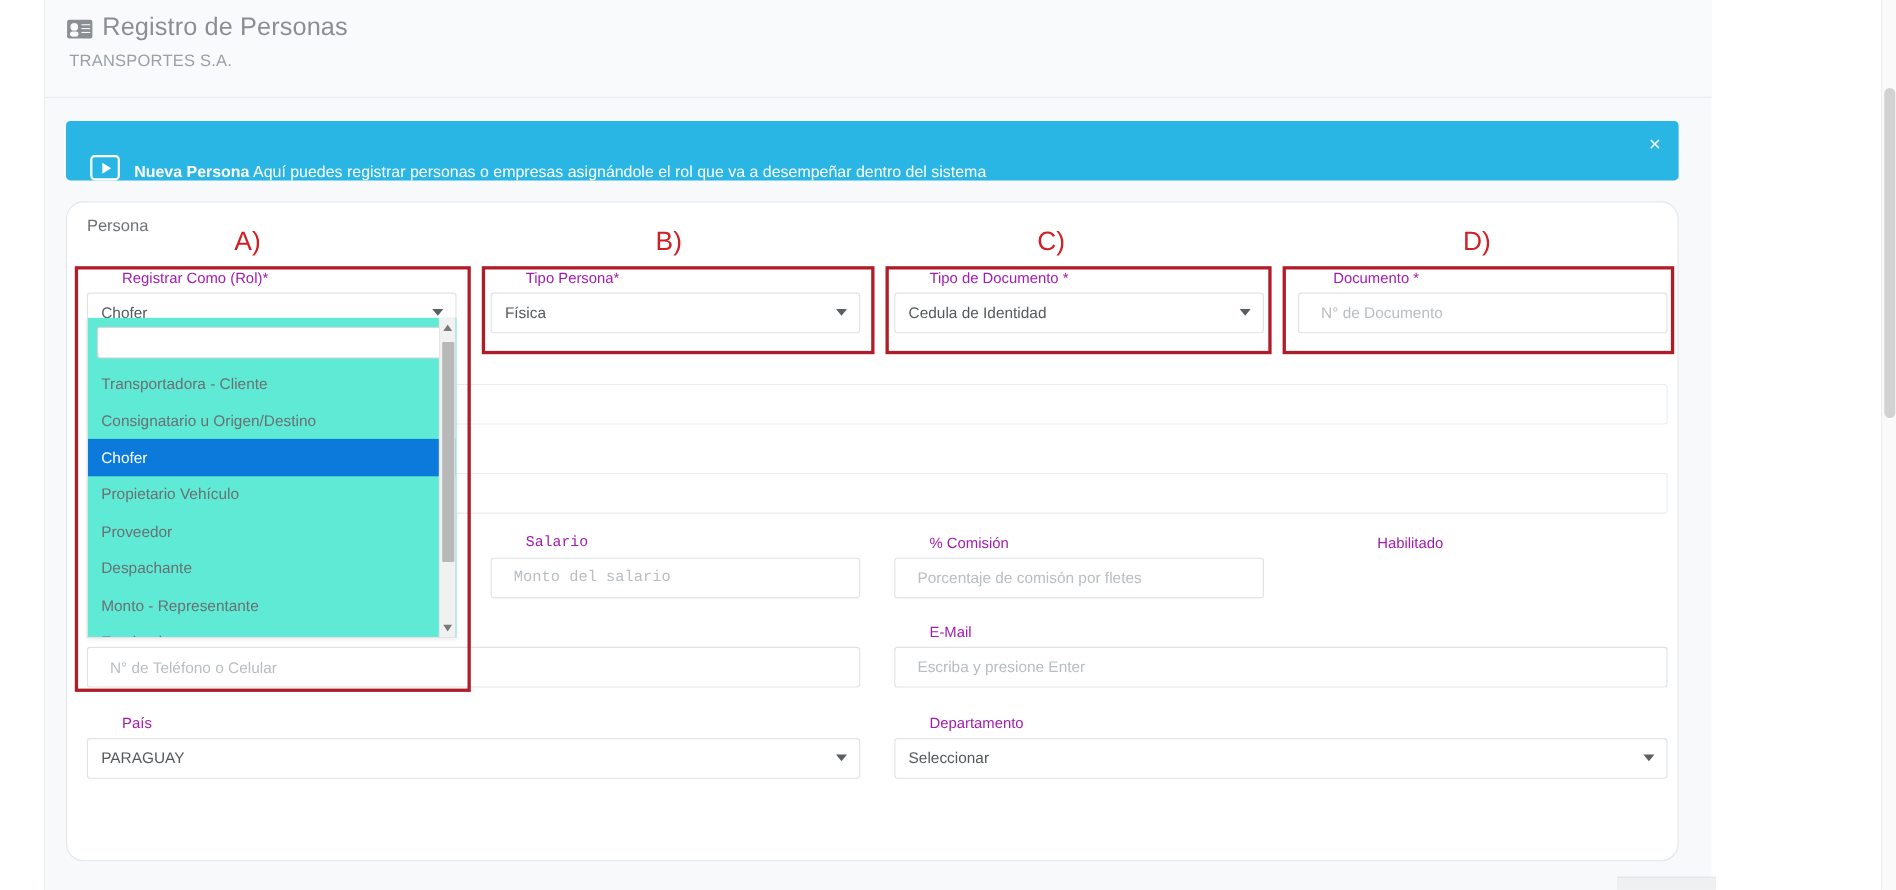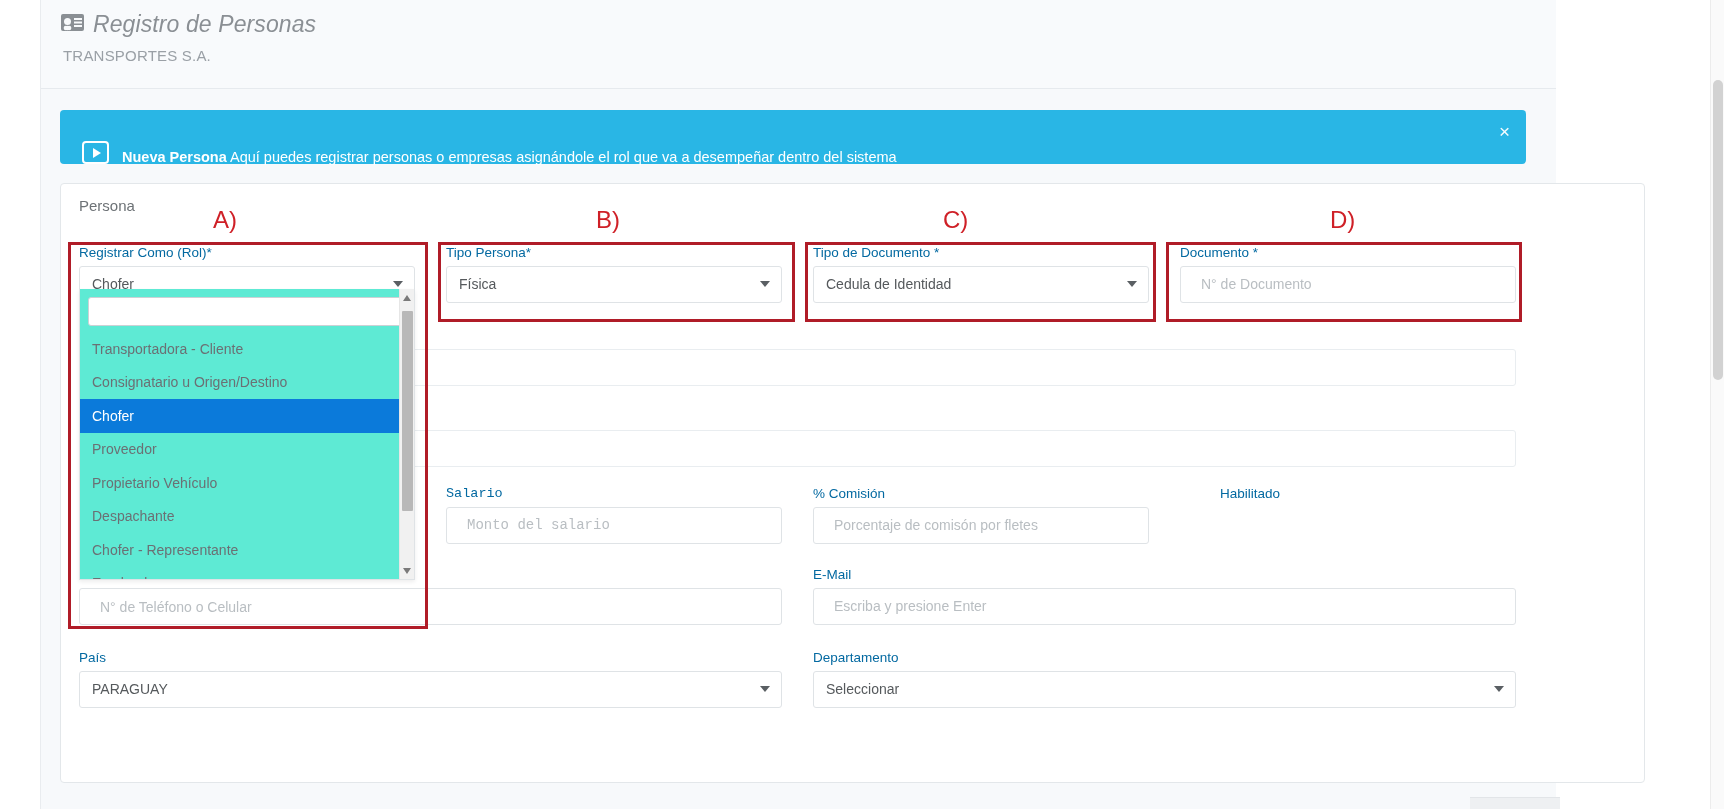--- a/index.html
+++ b/index.html
@@ -31,23 +31,22 @@
   }
 
   
   .header {
     position: absolute; left: 41px; top: 0; width: 1515px; height: 89px;
     background: #f8fafc; border-bottom: 1px solid #e6eaee;
   }
   .header-title {
     position: absolute; left: 20px; top: 11px;
     font-size: 23px; color: #8a8f94; font-weight: 400;
-    display: flex; align-items: flex-start; gap: 9px;
+    display: flex; align-items: center; gap: 9px;
     letter-spacing: .1px;
-    font-style: italic;
   }
   .idcard-icon {
     display: inline-block; width: 23px; height: 17px;
     background: #8a8f94; border-radius: 2px; position: relative;
     margin-top: 3px;
   }
   .idcard-icon::before {
     content: ""; position: absolute; left: 3px; top: 3.5px;
     width: 7px; height: 7px; border-radius: 50%;
     background: #f8fafc;
@@ -85,32 +84,33 @@
   .alert-text { font-size: 14.5px; line-height: 1; }
   .alert-text b { font-weight: 700; }
   .alert-close {
     position: absolute; right: 16px; top: 12px;
     font-size: 19px; color: #ffffff; opacity: .95; cursor: pointer;
     line-height: 1; font-family: "Liberation Sans", sans-serif;
   }
 
   
   .card {
-    position: absolute; left: 60px; top: 183px; width: 1585px; height: 600px;
-    background: #ffffff; border: 1px solid #e3e7ea; border-radius: 4px;
+    position: absolute; left: 60px; top: 183px; width: 1466px; height: 600px;
+    background: #ffffff; border: 1px solid #e3e7ea; border-radius: 16px;
   }
   .card-title {
     position: absolute; left: 18px; top: 13px;
     font-size: 15px; color: #6d7276;
   }
 
   
   .field-label {
-    font-size: 13.5px; color: #0369a1; margin-bottom: 6px; display: block;
+    font-size: 13.5px; color: #a21caf; margin-bottom: 6px; display: block;
     line-height: 1;
+    margin-left: 32px;
   }
   .control {
     height: 37px; border: 1px solid #dfe3e6; border-radius: 3px;
     background: #ffffff; display: flex; align-items: center;
     padding: 0 12px; font-size: 14px; color: #55595c;
     position: relative;
   }
   .control.placeholder { color: #b9bec2; padding-left: 20px; }
   .caret {
     position: absolute; right: 11px; top: 50%; transform: translateY(-50%);
@@ -273,24 +273,24 @@
       </div>
 
       <div class="dropdown">
         <div class="dd-search-wrap">
           <input class="dd-search" type="text" value="" style="">
         </div>
         <div class="dd-list">
           <div class="dd-item">Transportadora - Cliente</div>
           <div class="dd-item">Consignatario u Origen/Destino</div>
           <div class="dd-item selected">Chofer</div>
+          <div class="dd-item">Propietario Vehículo</div>
           <div class="dd-item">Proveedor</div>
-          <div class="dd-item">Propietario Vehículo</div>
           <div class="dd-item">Despachante</div>
-          <div class="dd-item">Chofer - Representante</div>
+          <div class="dd-item">Monto - Representante</div>
           <div class="dd-item">Empleado</div>
         </div>
         <div class="dd-scrollbar">
           <span class="dd-arrow-up"></span>
           <span class="dd-thumb"></span>
           <span class="dd-arrow-down"></span>
         </div>
       </div>
     </div>
 

